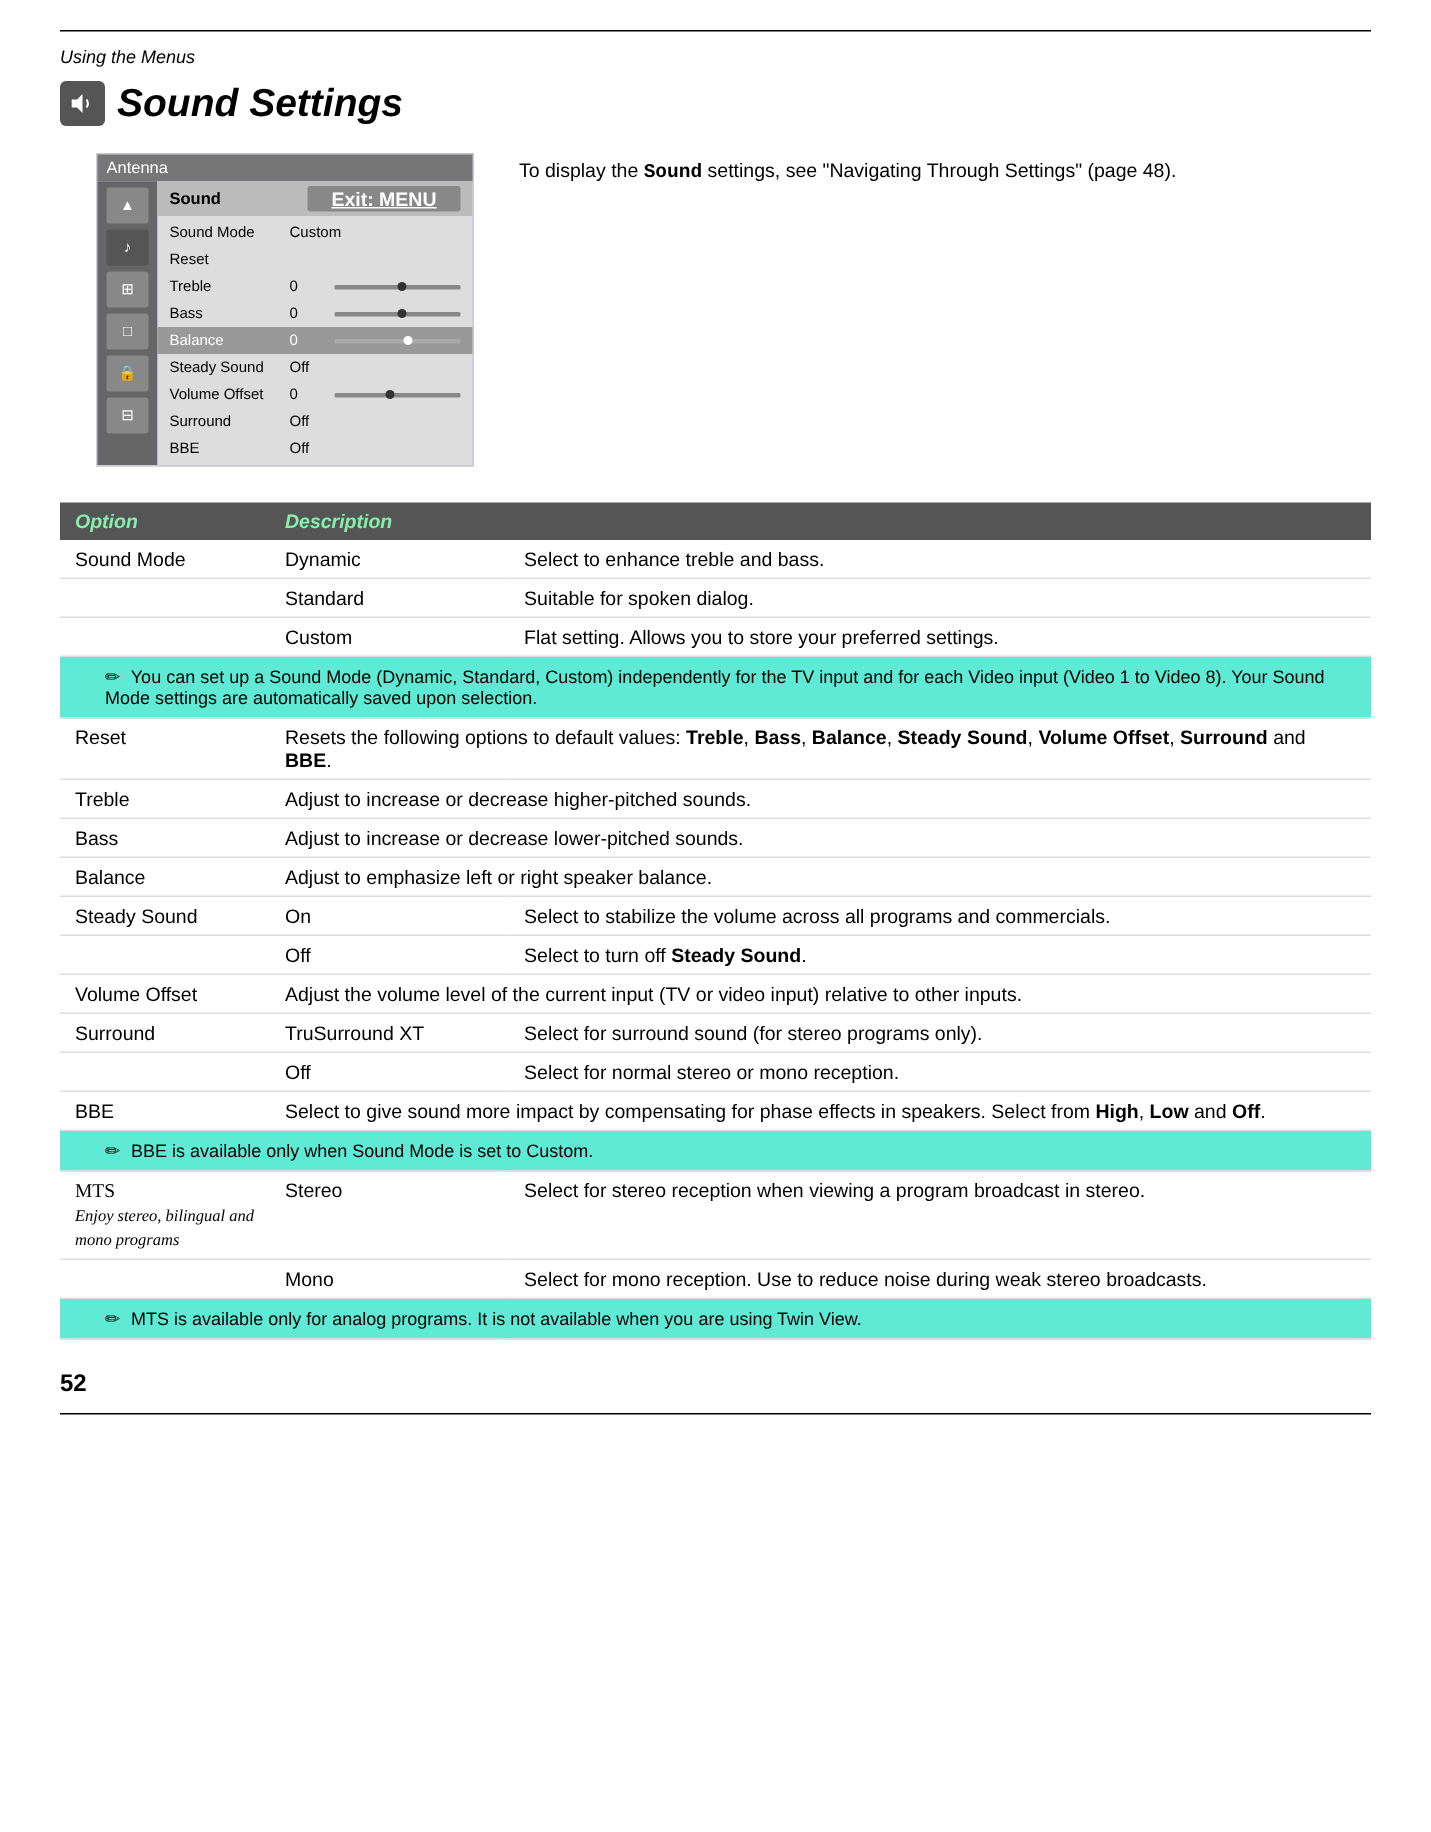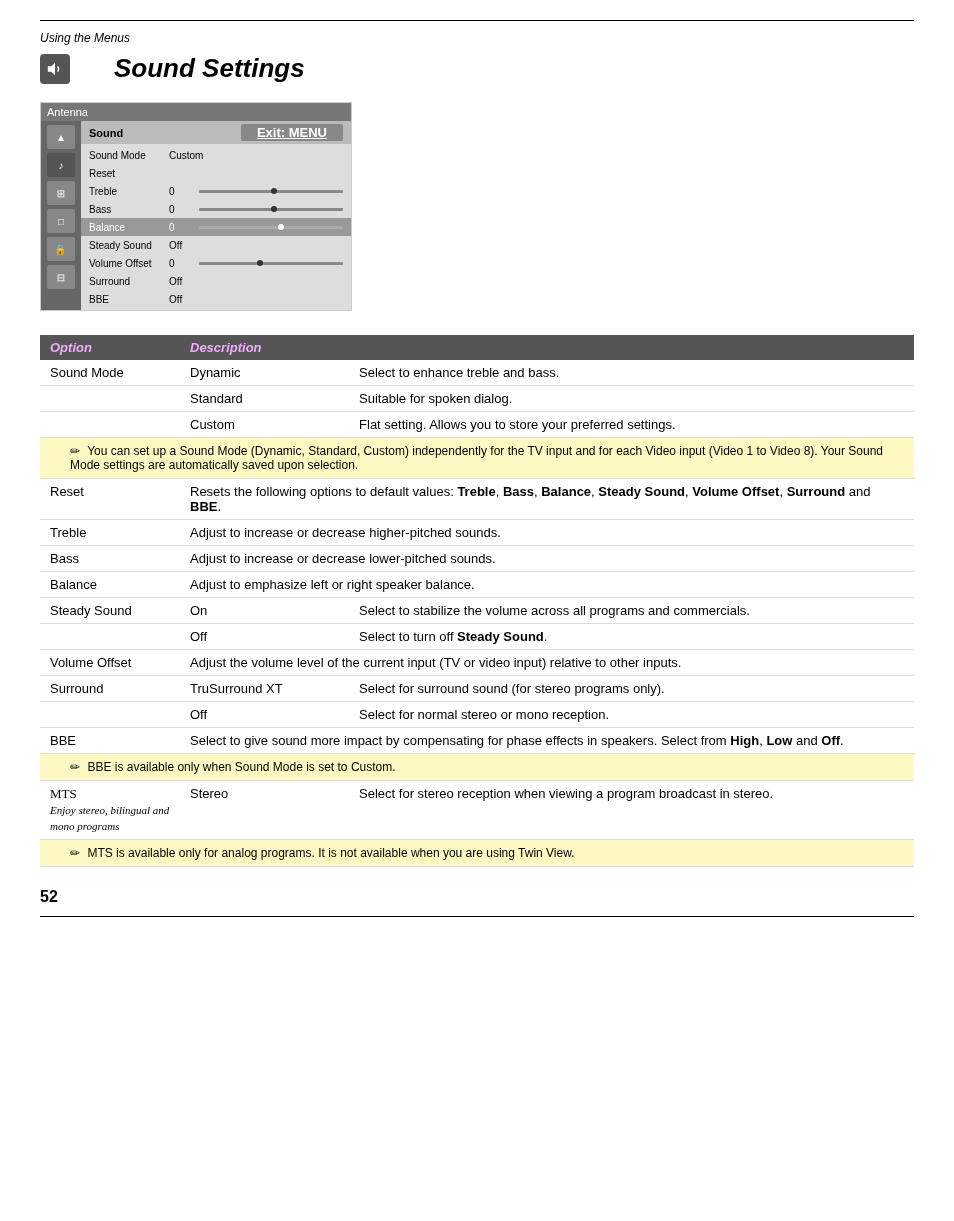--- a/index.html
+++ b/index.html
@@ -17,21 +17,20 @@
       font-style: italic;
       font-weight: normal;
       font-size: 12px;
       margin-bottom: 8px;
     }
 
     .page-title-row {
       display: flex;
       align-items: center;
       margin-bottom: 18px;
-      gap: 36px;
     }
     .title-icon {
       width: 30px;
       height: 30px;
       background: #555;
       border-radius: 4px;
       display: flex;
       align-items: center;
       justify-content: center;
       margin-right: 8px;
@@ -45,24 +44,25 @@
     }
 
     .top-section {
       display: flex;
       gap: 30px;
       margin-bottom: 24px;
     }
 
     
     .tv-menu {
-      width: 312px;
+      width: 252px;
       flex-shrink: 0;
       border: 1px solid #ccc;
       background: #c4b5fd;
+      margin-left: 24px;
     }
     .tv-menu-header {
       background: #777;
       color: #fff;
       font-size: 11px;
       padding: 3px 6px;
     }
     .tv-menu-body {
       display: flex;
     }
@@ -162,38 +162,38 @@
     }
 
     
     .settings-table {
       width: 100%;
       border-collapse: collapse;
       margin-top: 4px;
     }
     .settings-table th {
       background: #555;
-      color: #f0abfc;
+      color: #86efac;
       font-style: italic;
       font-weight: bold;
       padding: 5px 10px;
       text-align: left;
       font-size: 13px;
     }
     .settings-table th:first-child { width: 140px; }
     .settings-table th:nth-child(2) { width: 130px; }
 
     .settings-table td {
       padding: 5px 10px;
       vertical-align: top;
       font-size: 13px;
       border-bottom: 1px solid #ddd;
     }
     .settings-table tr.note-row td {
-      background: #fef9c3;
+      background: #5eead4;
       font-size: 12px;
       padding: 6px 10px 6px 30px;
     }
     .settings-table tr.note-row td .note-icon {
       margin-right: 4px;
     }
 
     .page-number {
       font-size: 16px;
       font-weight: bold;
@@ -293,20 +293,23 @@
           </div>
           <div class="tv-menu-row">
             <span class="tv-row-label">BBE</span>
             <span>Off</span>
           </div>
         </div>
       </div>
     </div>
   </div>
 
+  <div class="description-text">
+    <p>To display the <span class="mono">Sound</span> settings, see "Navigating Through Settings" (page 48).</p>
+  </div>
 </div>
 
 <table class="settings-table">
   <thead>
     <tr>
       <th>Option</th>
       <th colspan="2">Description</th>
     </tr>
   </thead>
   <tbody>
@@ -392,20 +395,25 @@
     </tr>
 
     <tr>
       <td style="vertical-align:top;font-family:Liberation Serif, serif;">
         MTS<br>
         <em style="font-size:11px;">Enjoy stereo, bilingual and mono programs</em>
       </td>
       <td>Stereo</td>
       <td>Select for stereo reception when viewing a program broadcast in stereo.</td>
     </tr>
+    <tr>
+      <td></td>
+      <td>Mono</td>
+      <td>Select for mono reception. Use to reduce noise during weak stereo broadcasts.</td>
+    </tr>
     <tr class="note-row">
       <td colspan="3">
         <span class="note-icon">✏</span>
         MTS is available only for analog programs. It is not available when you are using Twin View.
       </td>
     </tr>
   </tbody>
 </table>
 
 <p class="page-number">52</p>

